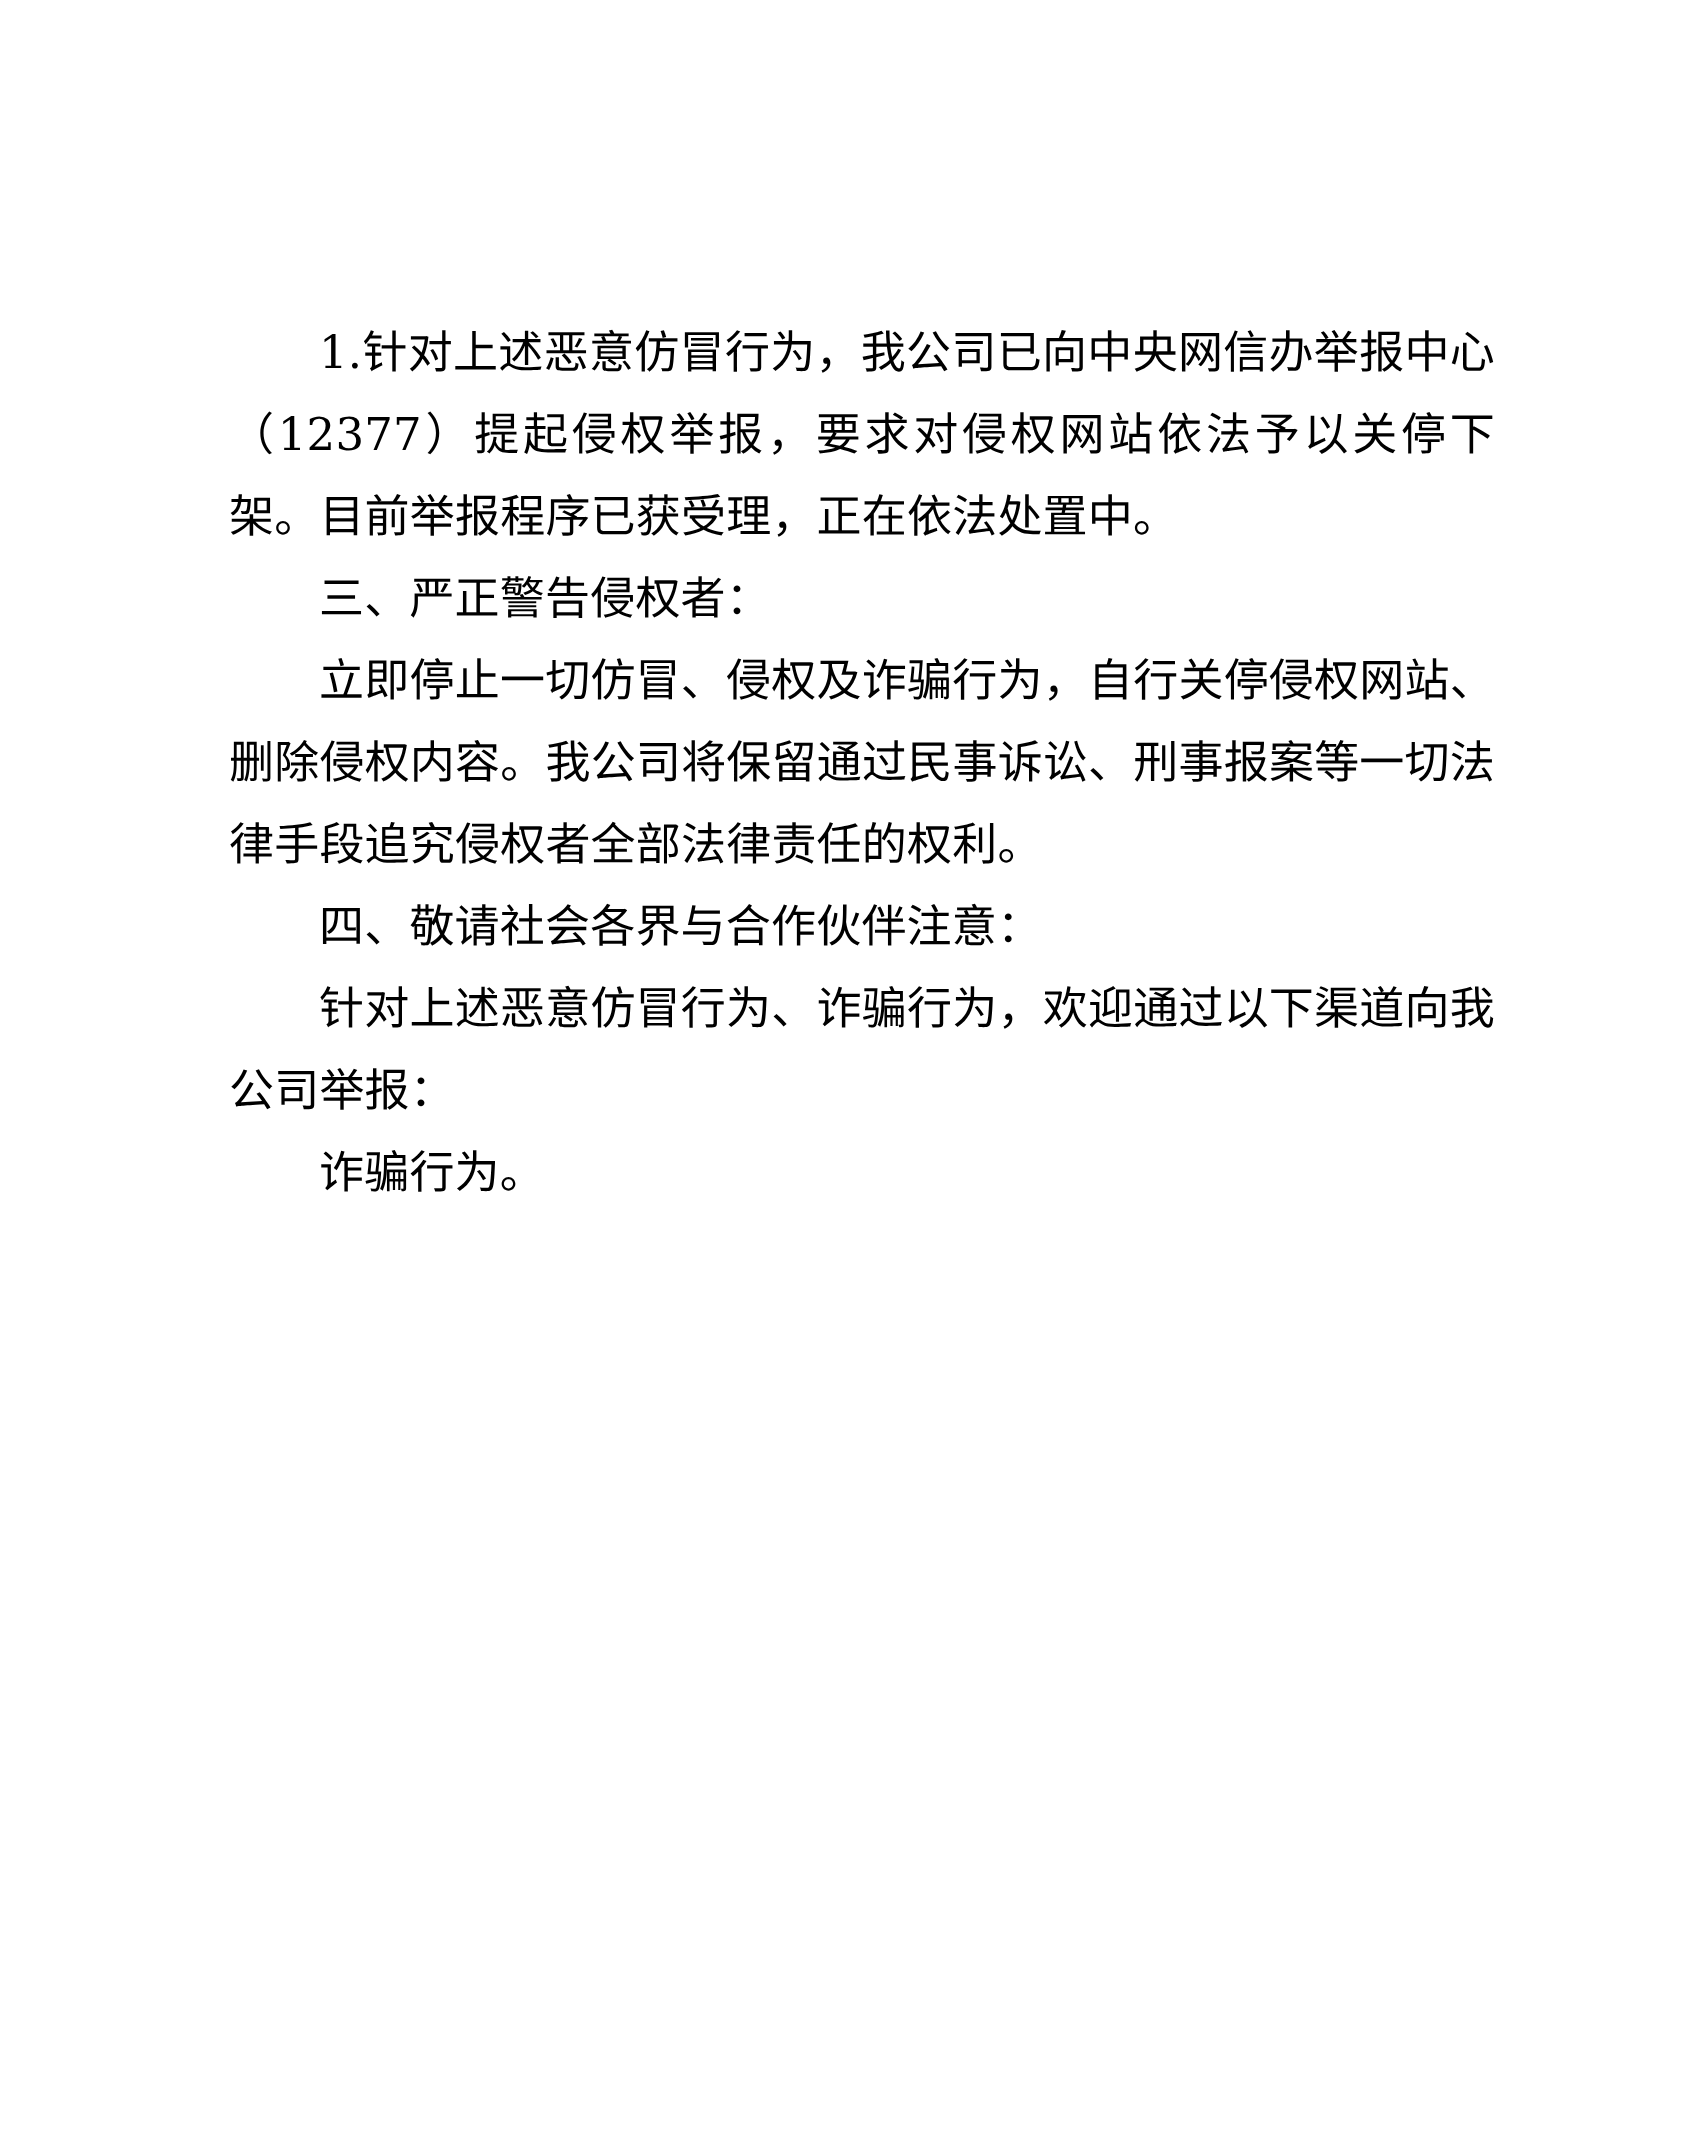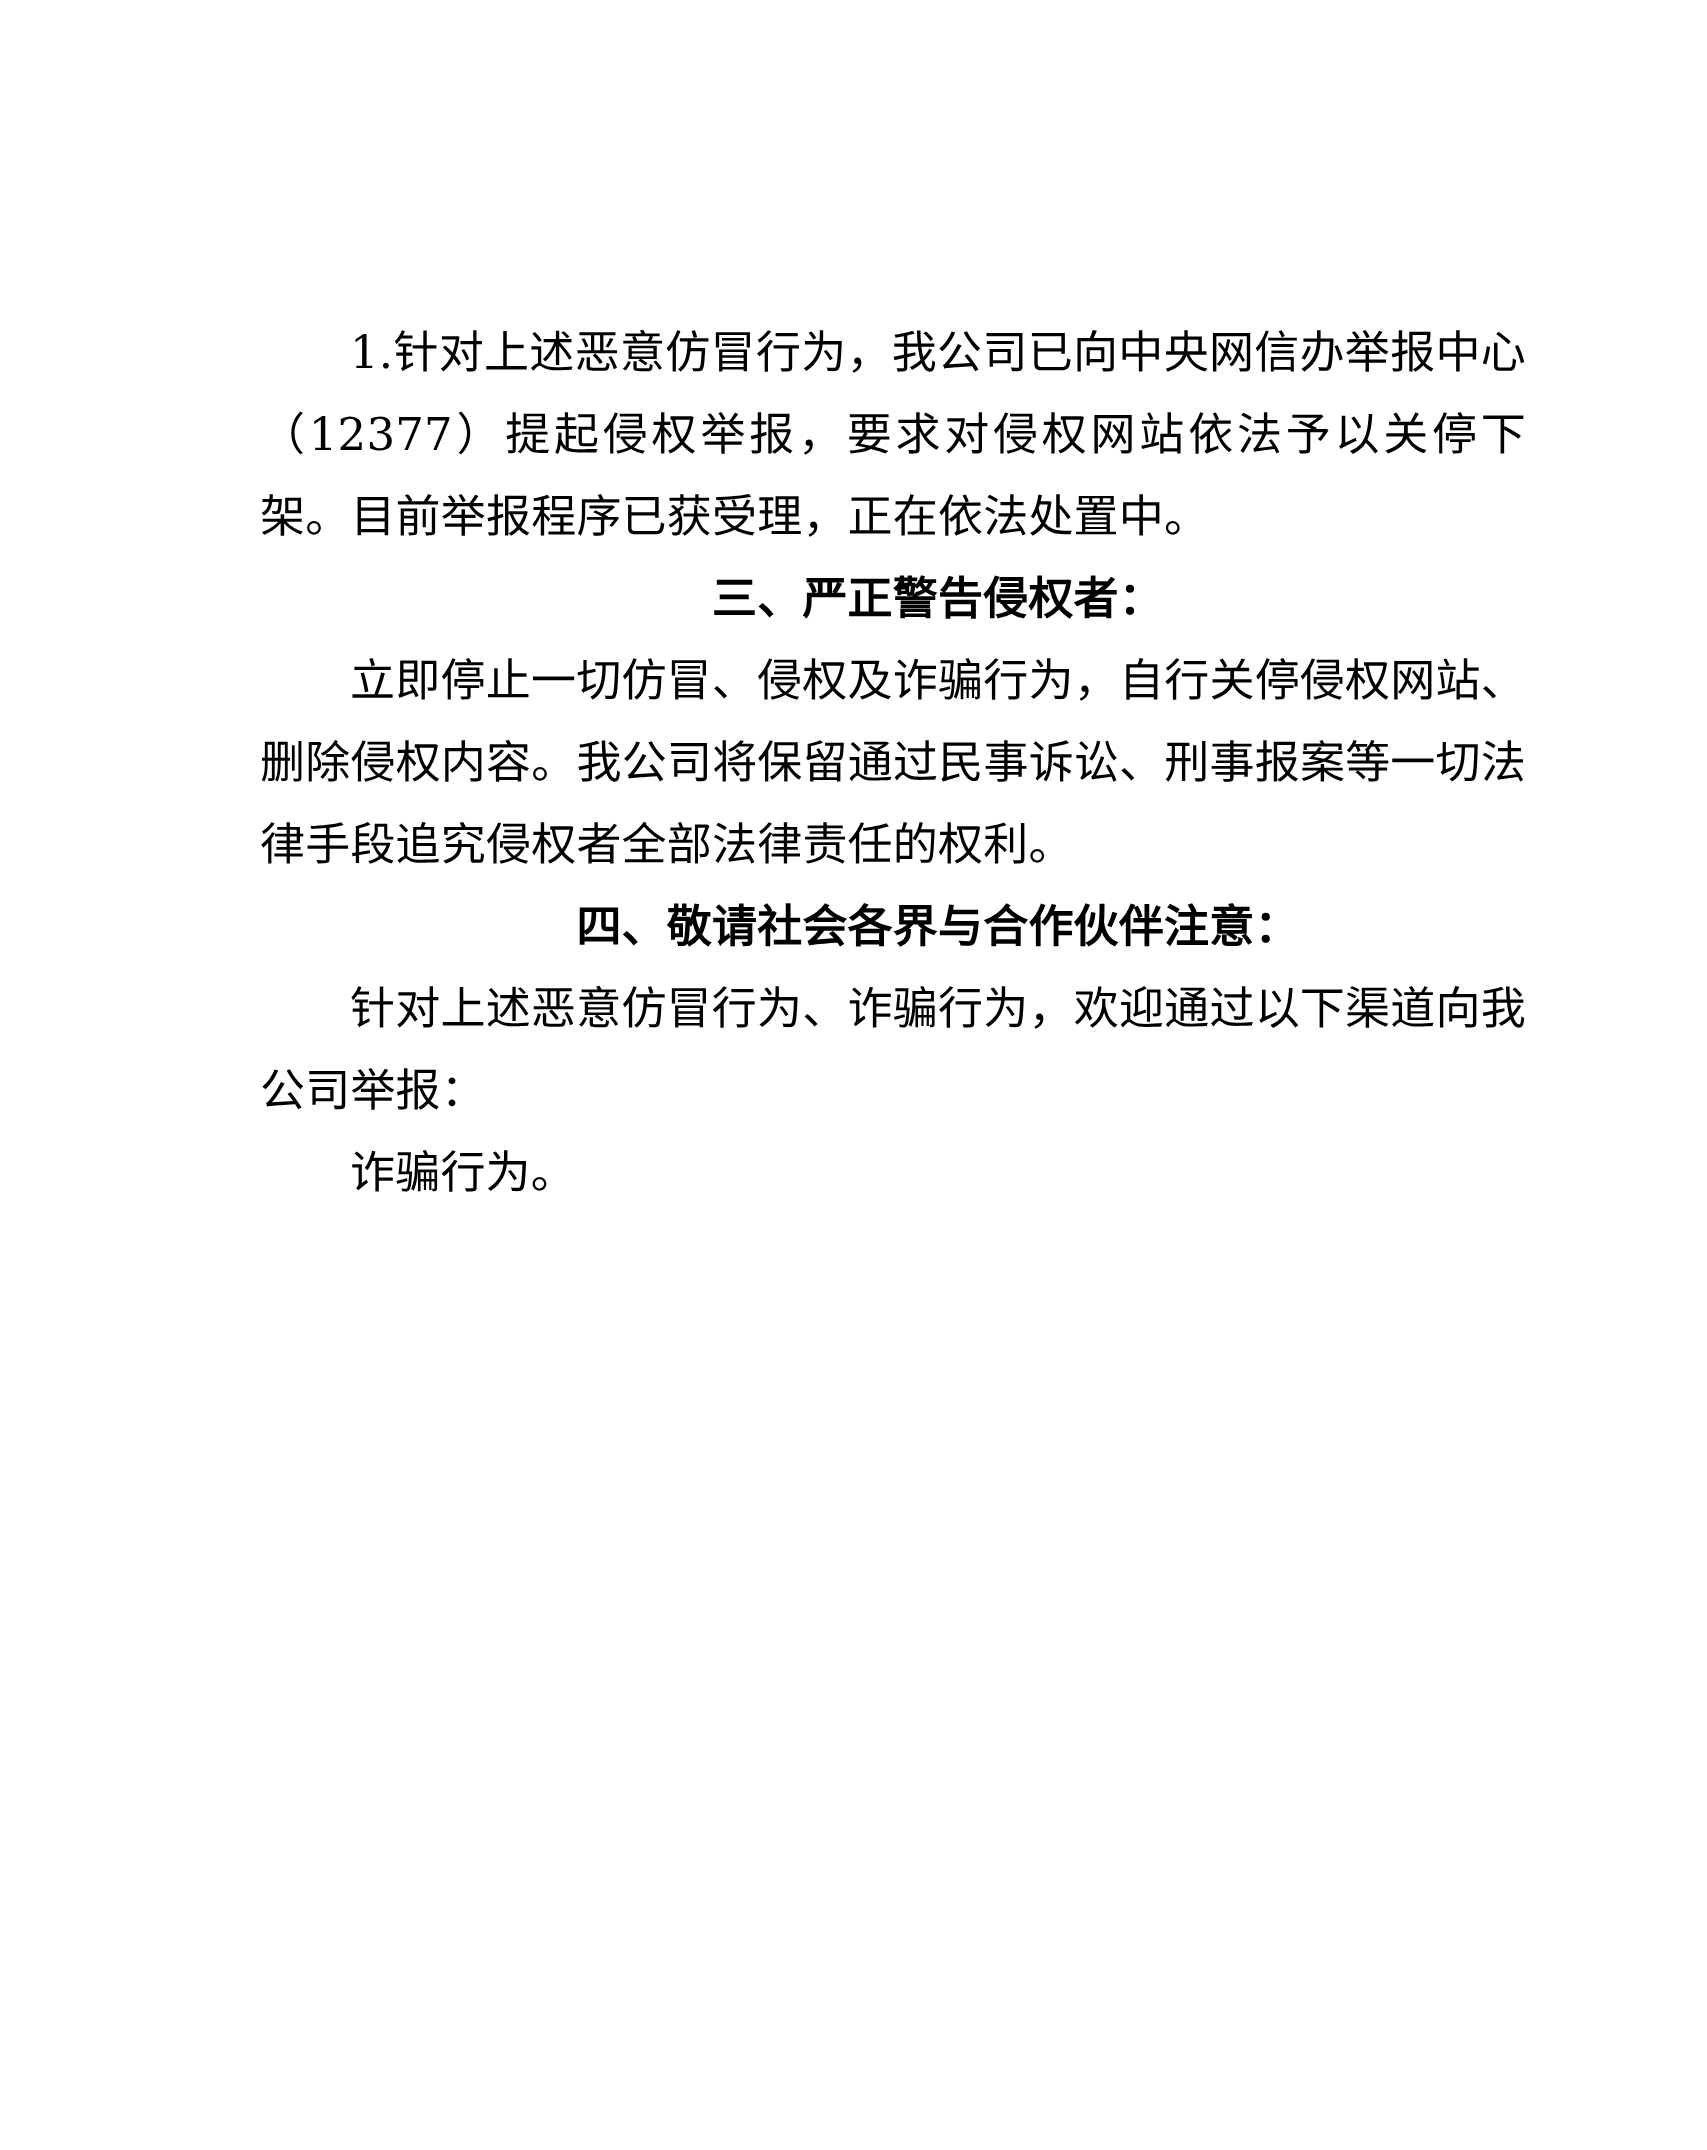--- a/index.html
+++ b/index.html
@@ -13,41 +13,40 @@
     height: 2414px;
     background: #ffffff;
     color: #000000;
     overflow: hidden;
   }
   .content {
     position: absolute;
     left: 229px;
     top: 312px;
     width: 1266px;
-    margin-left: 31px;
   }
   .content p {
     margin: 0;
     padding: 0;
     font-size: 45px;
     line-height: 82px;
     text-indent: 2em;
     text-align: justify;
     text-justify: inter-character;
     letter-spacing: 0.2px;
     color: #000000;
   }
   .content p.body-para {
     font-family: "DejaVu Serif", "Liberation Serif", serif;
     font-weight: 400;
   }
   .content p.heading-para {
     font-family: "DejaVu Sans", "Liberation Sans", sans-serif;
-    font-weight: 700;
-    text-align: center;
+    font-weight: 400;
+    text-align: left;
   }
   .footer {
     position: absolute;
     left: 229px;
     top: 2146px;
     width: 1266px;
     text-align: center;
     font-family: "DejaVu Serif", "Liberation Serif", serif;
     font-size: 41px;
     line-height: 82px;

